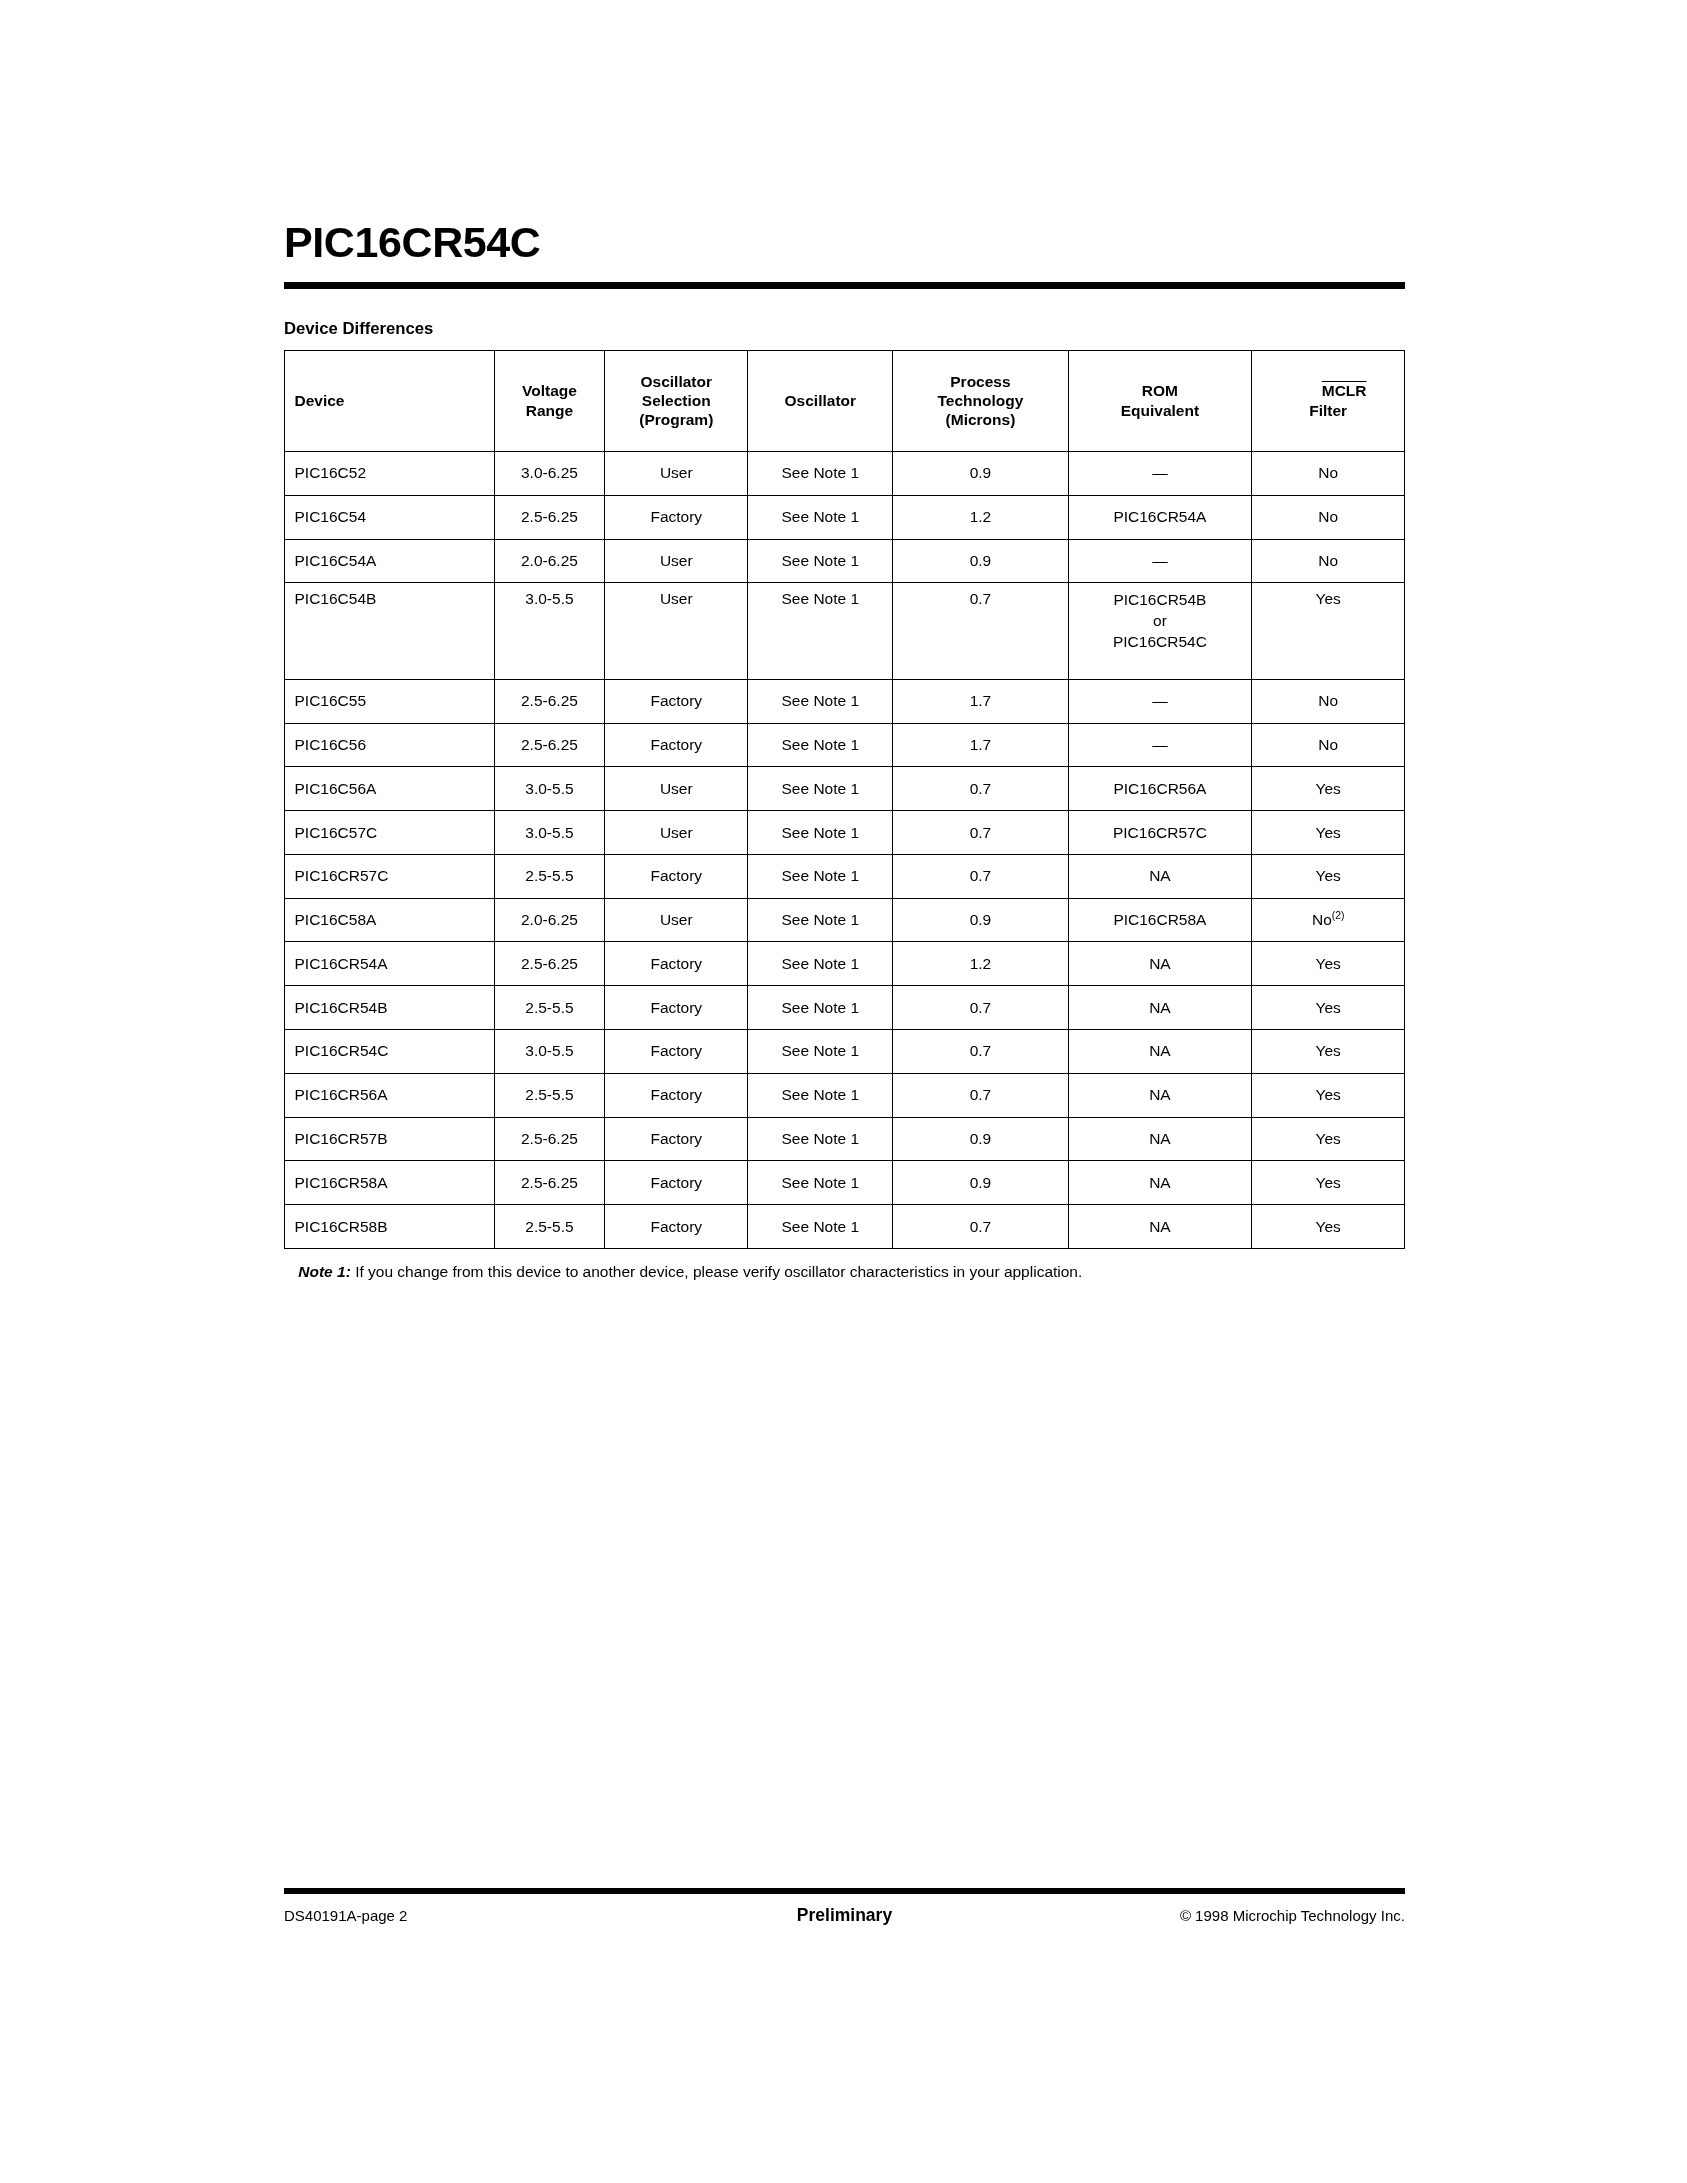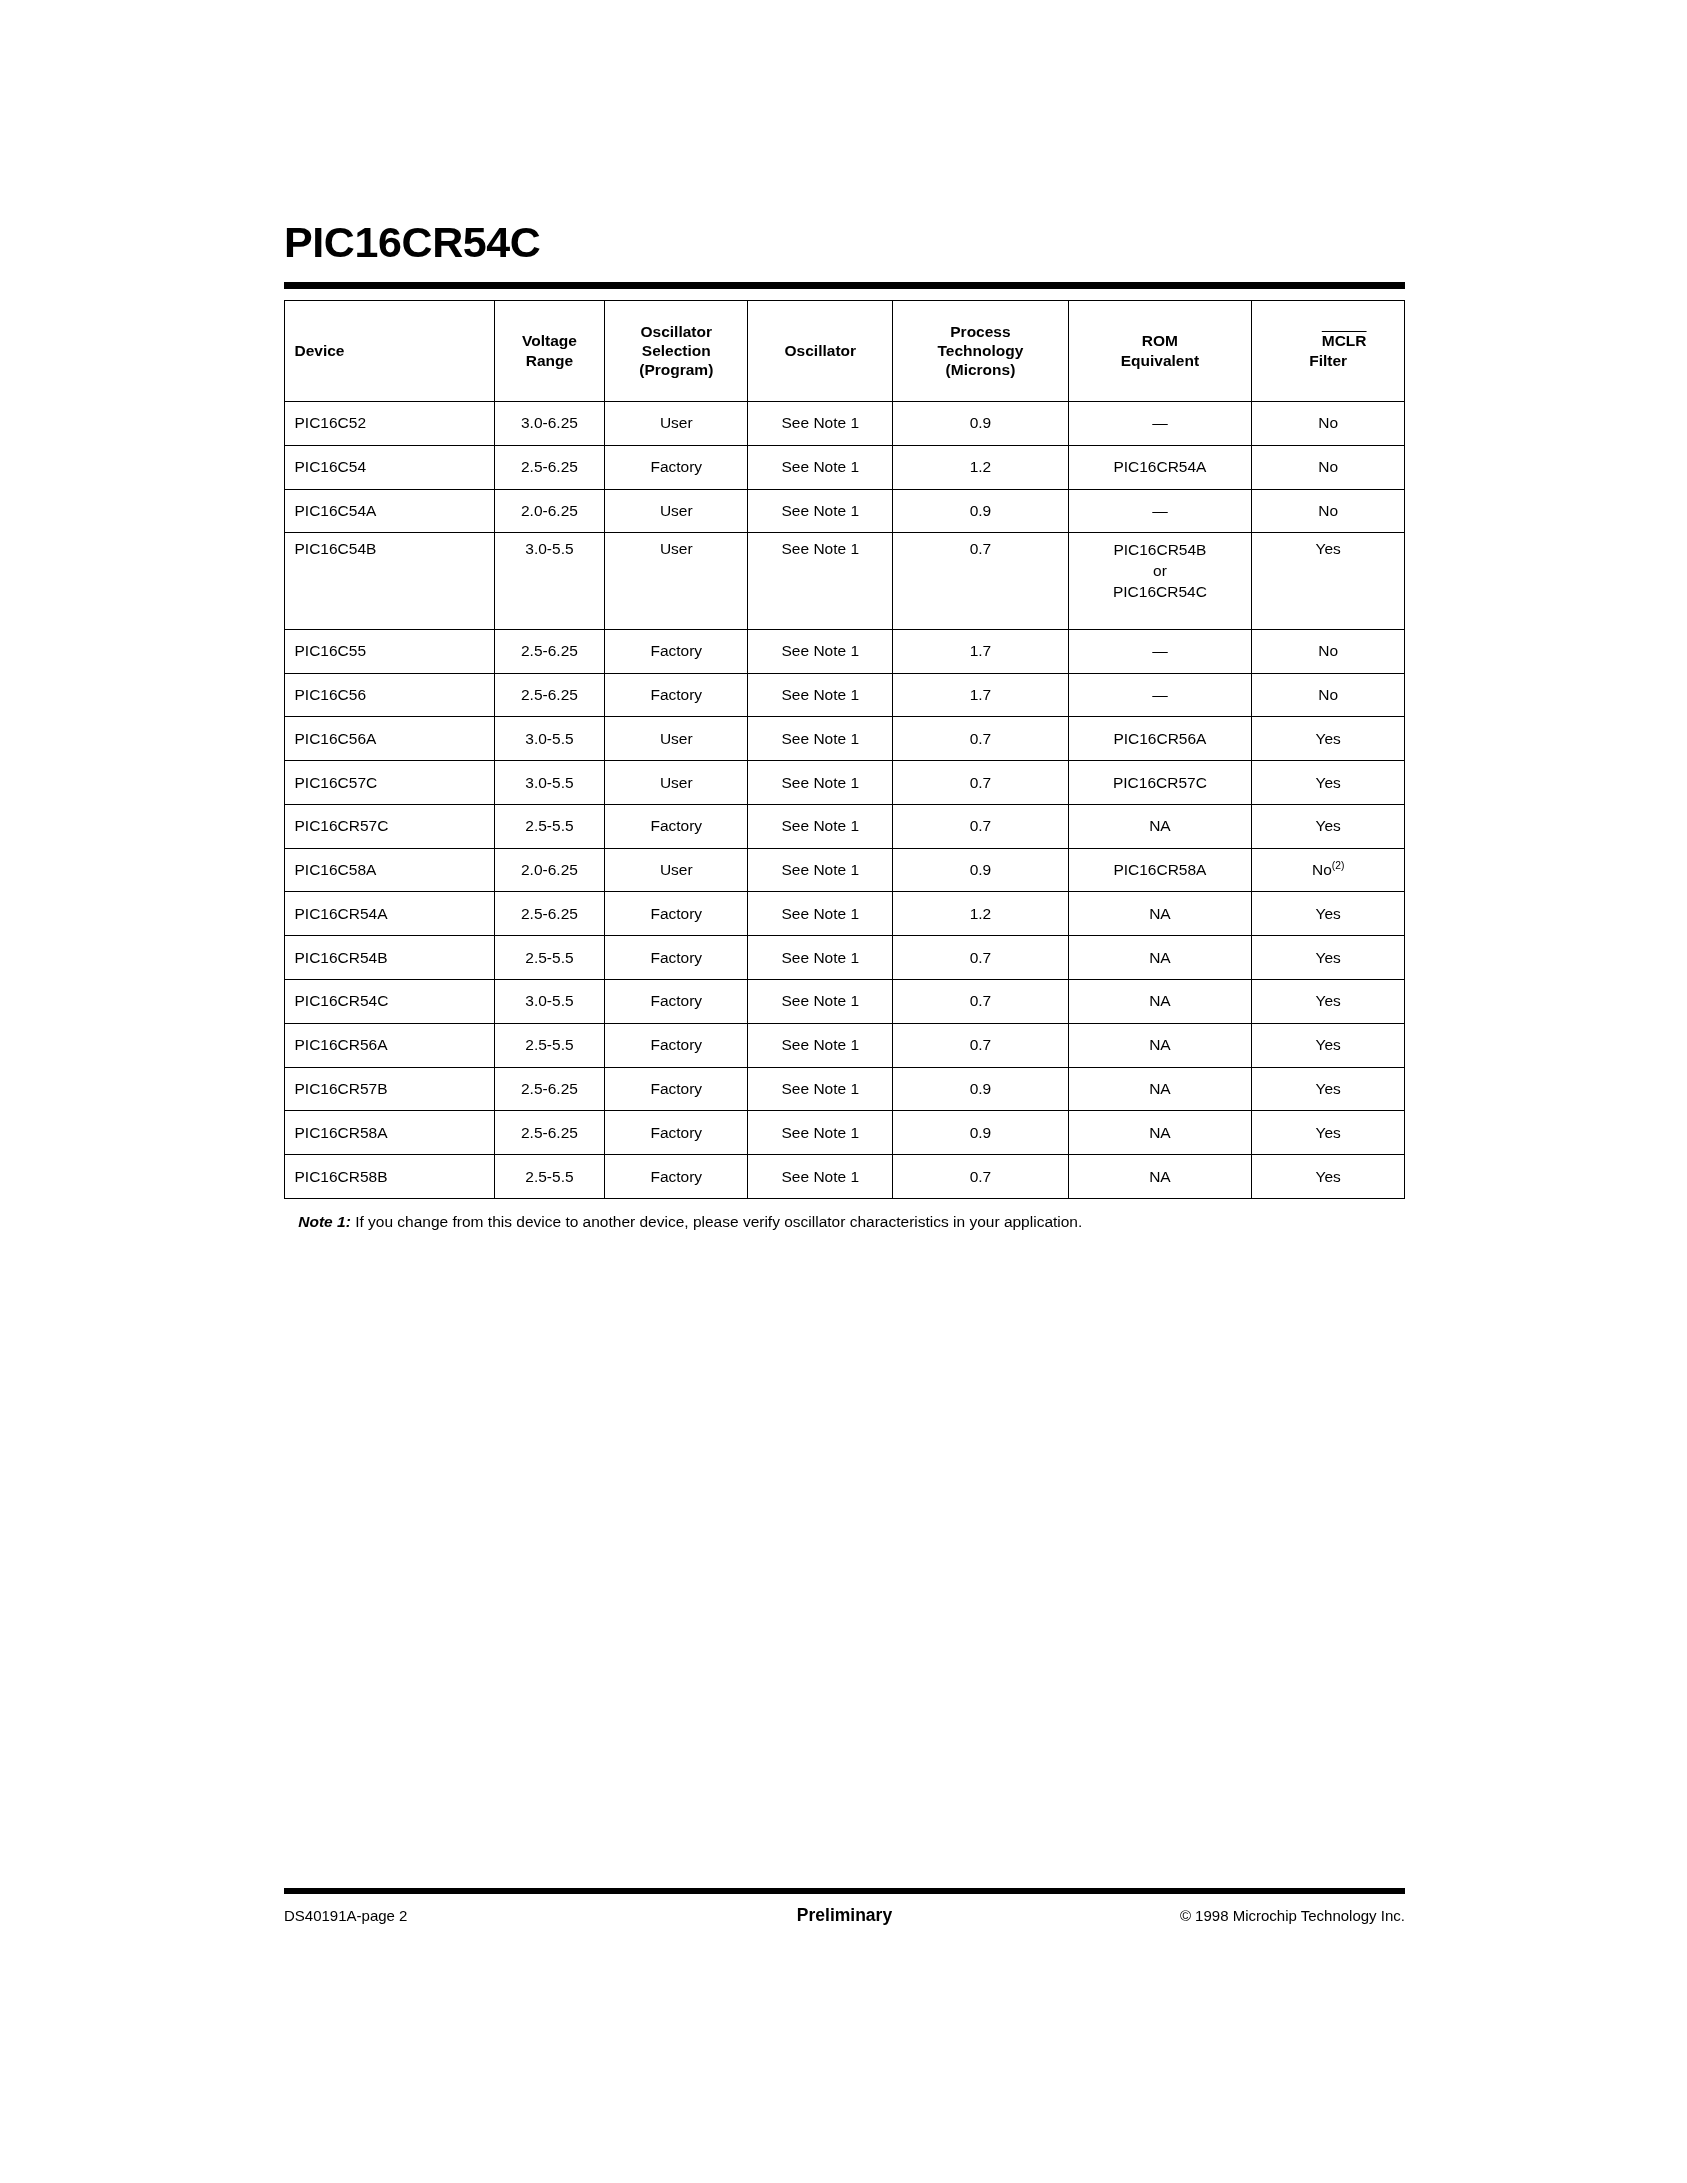--- a/index.html
+++ b/index.html
@@ -147,20 +147,21 @@
 </head>
 <body>
 
 <div class="page">
 
   <div class="content">
 
     <div class="doc-title">PIC16CR54C</div>
     <div class="title-rule"></div>
 
+    <div class="section-title">Device Differences</div>
 
     <table class="devtable">
       <colgroup>
         <col class="c0">
           <col class="c1">
           <col class="c2">
           <col class="c3">
           <col class="c4">
           <col class="c5">
           <col class="c6">

